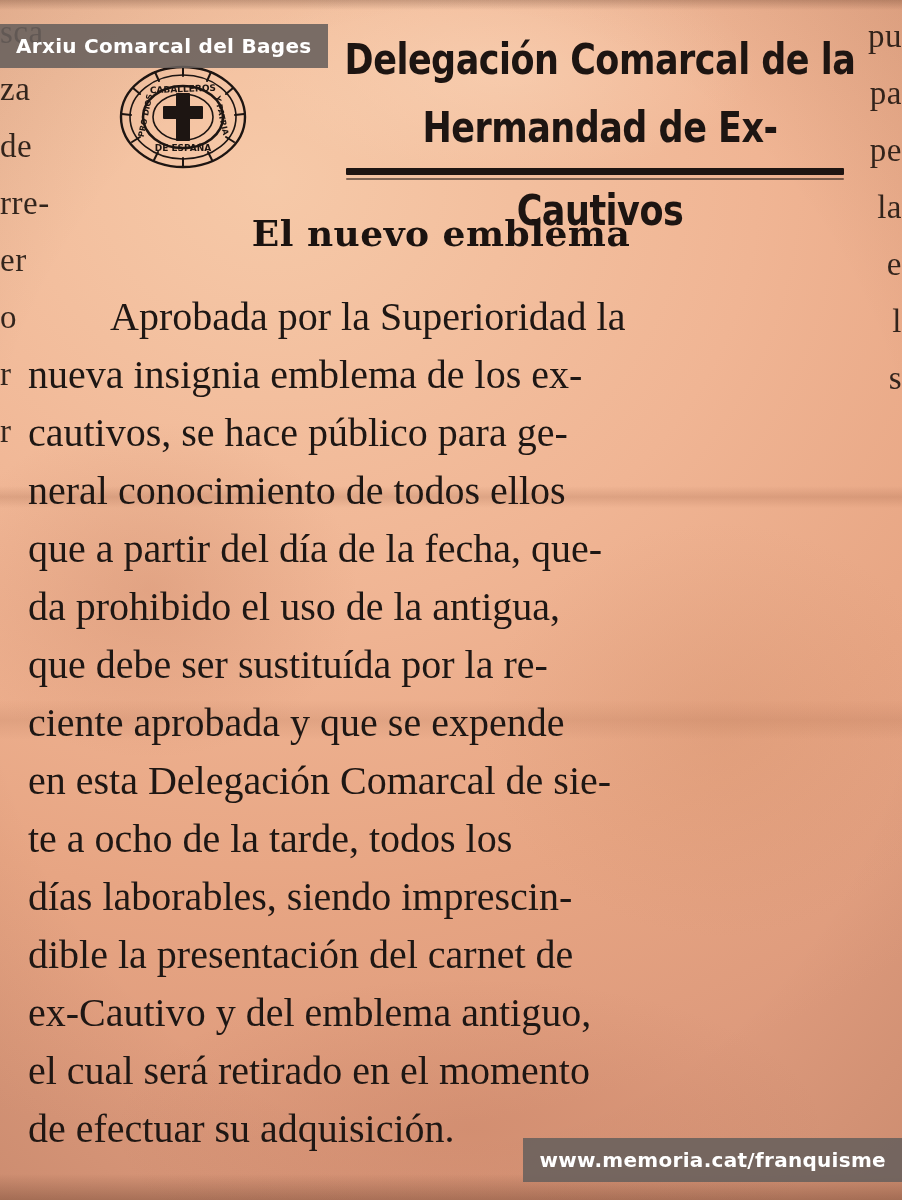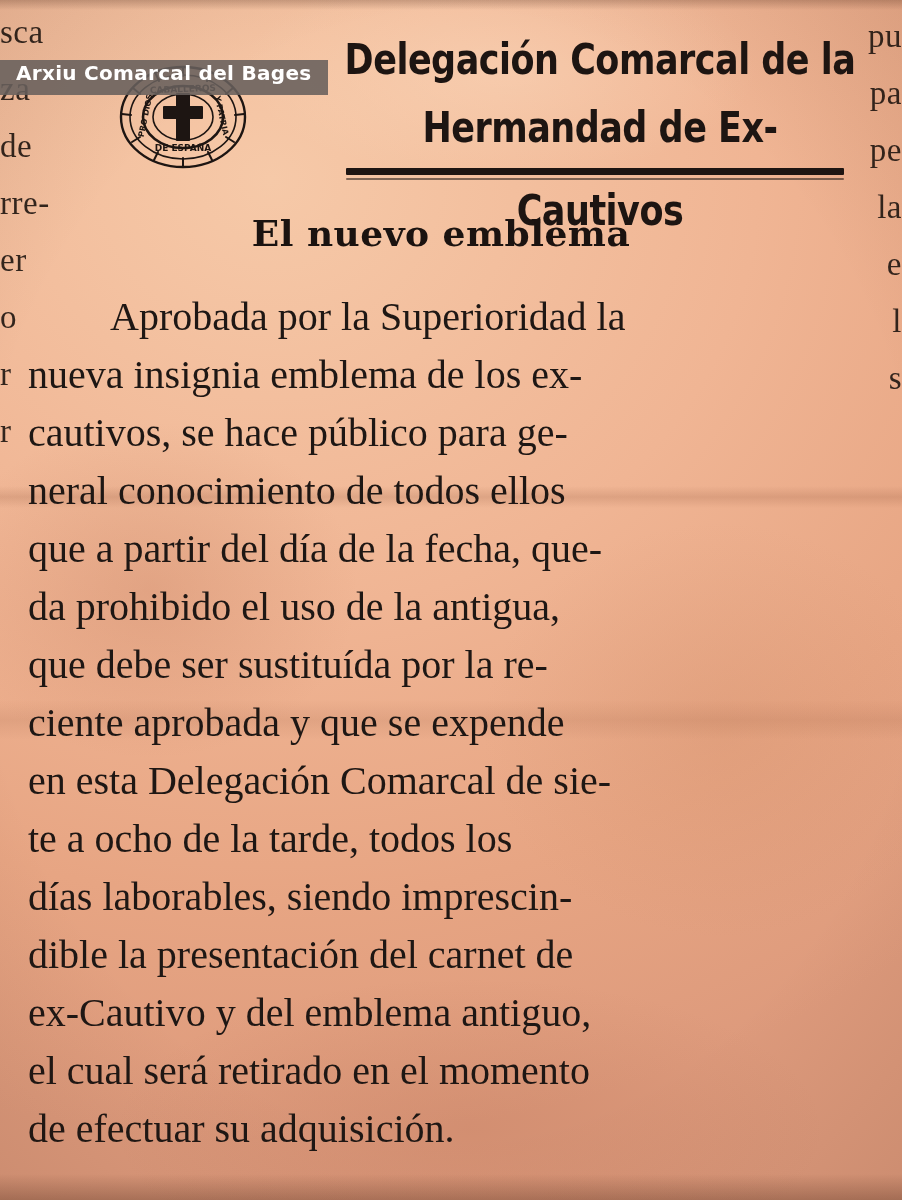--- a/index.html
+++ b/index.html
@@ -169,23 +169,22 @@
 
   
   .credit {
     position: absolute;
     background: rgba(104, 96, 92, 0.88);
     color: #ffffff;
     font-family: "DejaVu Sans", sans-serif;
     font-weight: bold;
     font-size: 20px;
     letter-spacing: 0.3px;
-    padding: 1px 16px 10px 16px;
+    padding: 10px 16px 10px 16px;
     white-space: nowrap;
-    margin-top: 36px;
   }
   .credit-tl { left: 0px; top: 24px; }
   .credit-br { right: 0px; bottom: 18px; }
 
   
   .edge-top { position: absolute; left:0; right:0; top:0; height: 10px; background: linear-gradient(to bottom, rgba(70,35,20,0.25), rgba(70,35,20,0)); }
   .edge-bottom { position: absolute; left:0; right:0; bottom:0; height: 26px; background: linear-gradient(to top, rgba(70,35,20,0.30), rgba(70,35,20,0)); }
 </style>
 </head>
 <body>
@@ -317,13 +316,14 @@
           <span>el cual será retirado en el momento</span>
         </div>
       <div class="ln last">de efectuar su adquisición.</div>
     </div>
   </div>
 
   <div class="vignette"></div>
 
 
   <div class="credit credit-tl">Arxiu Comarcal del Bages</div>
+  <div class="credit credit-br">www.memoria.cat/franquisme</div>
 </div>
 
 </body></html>

